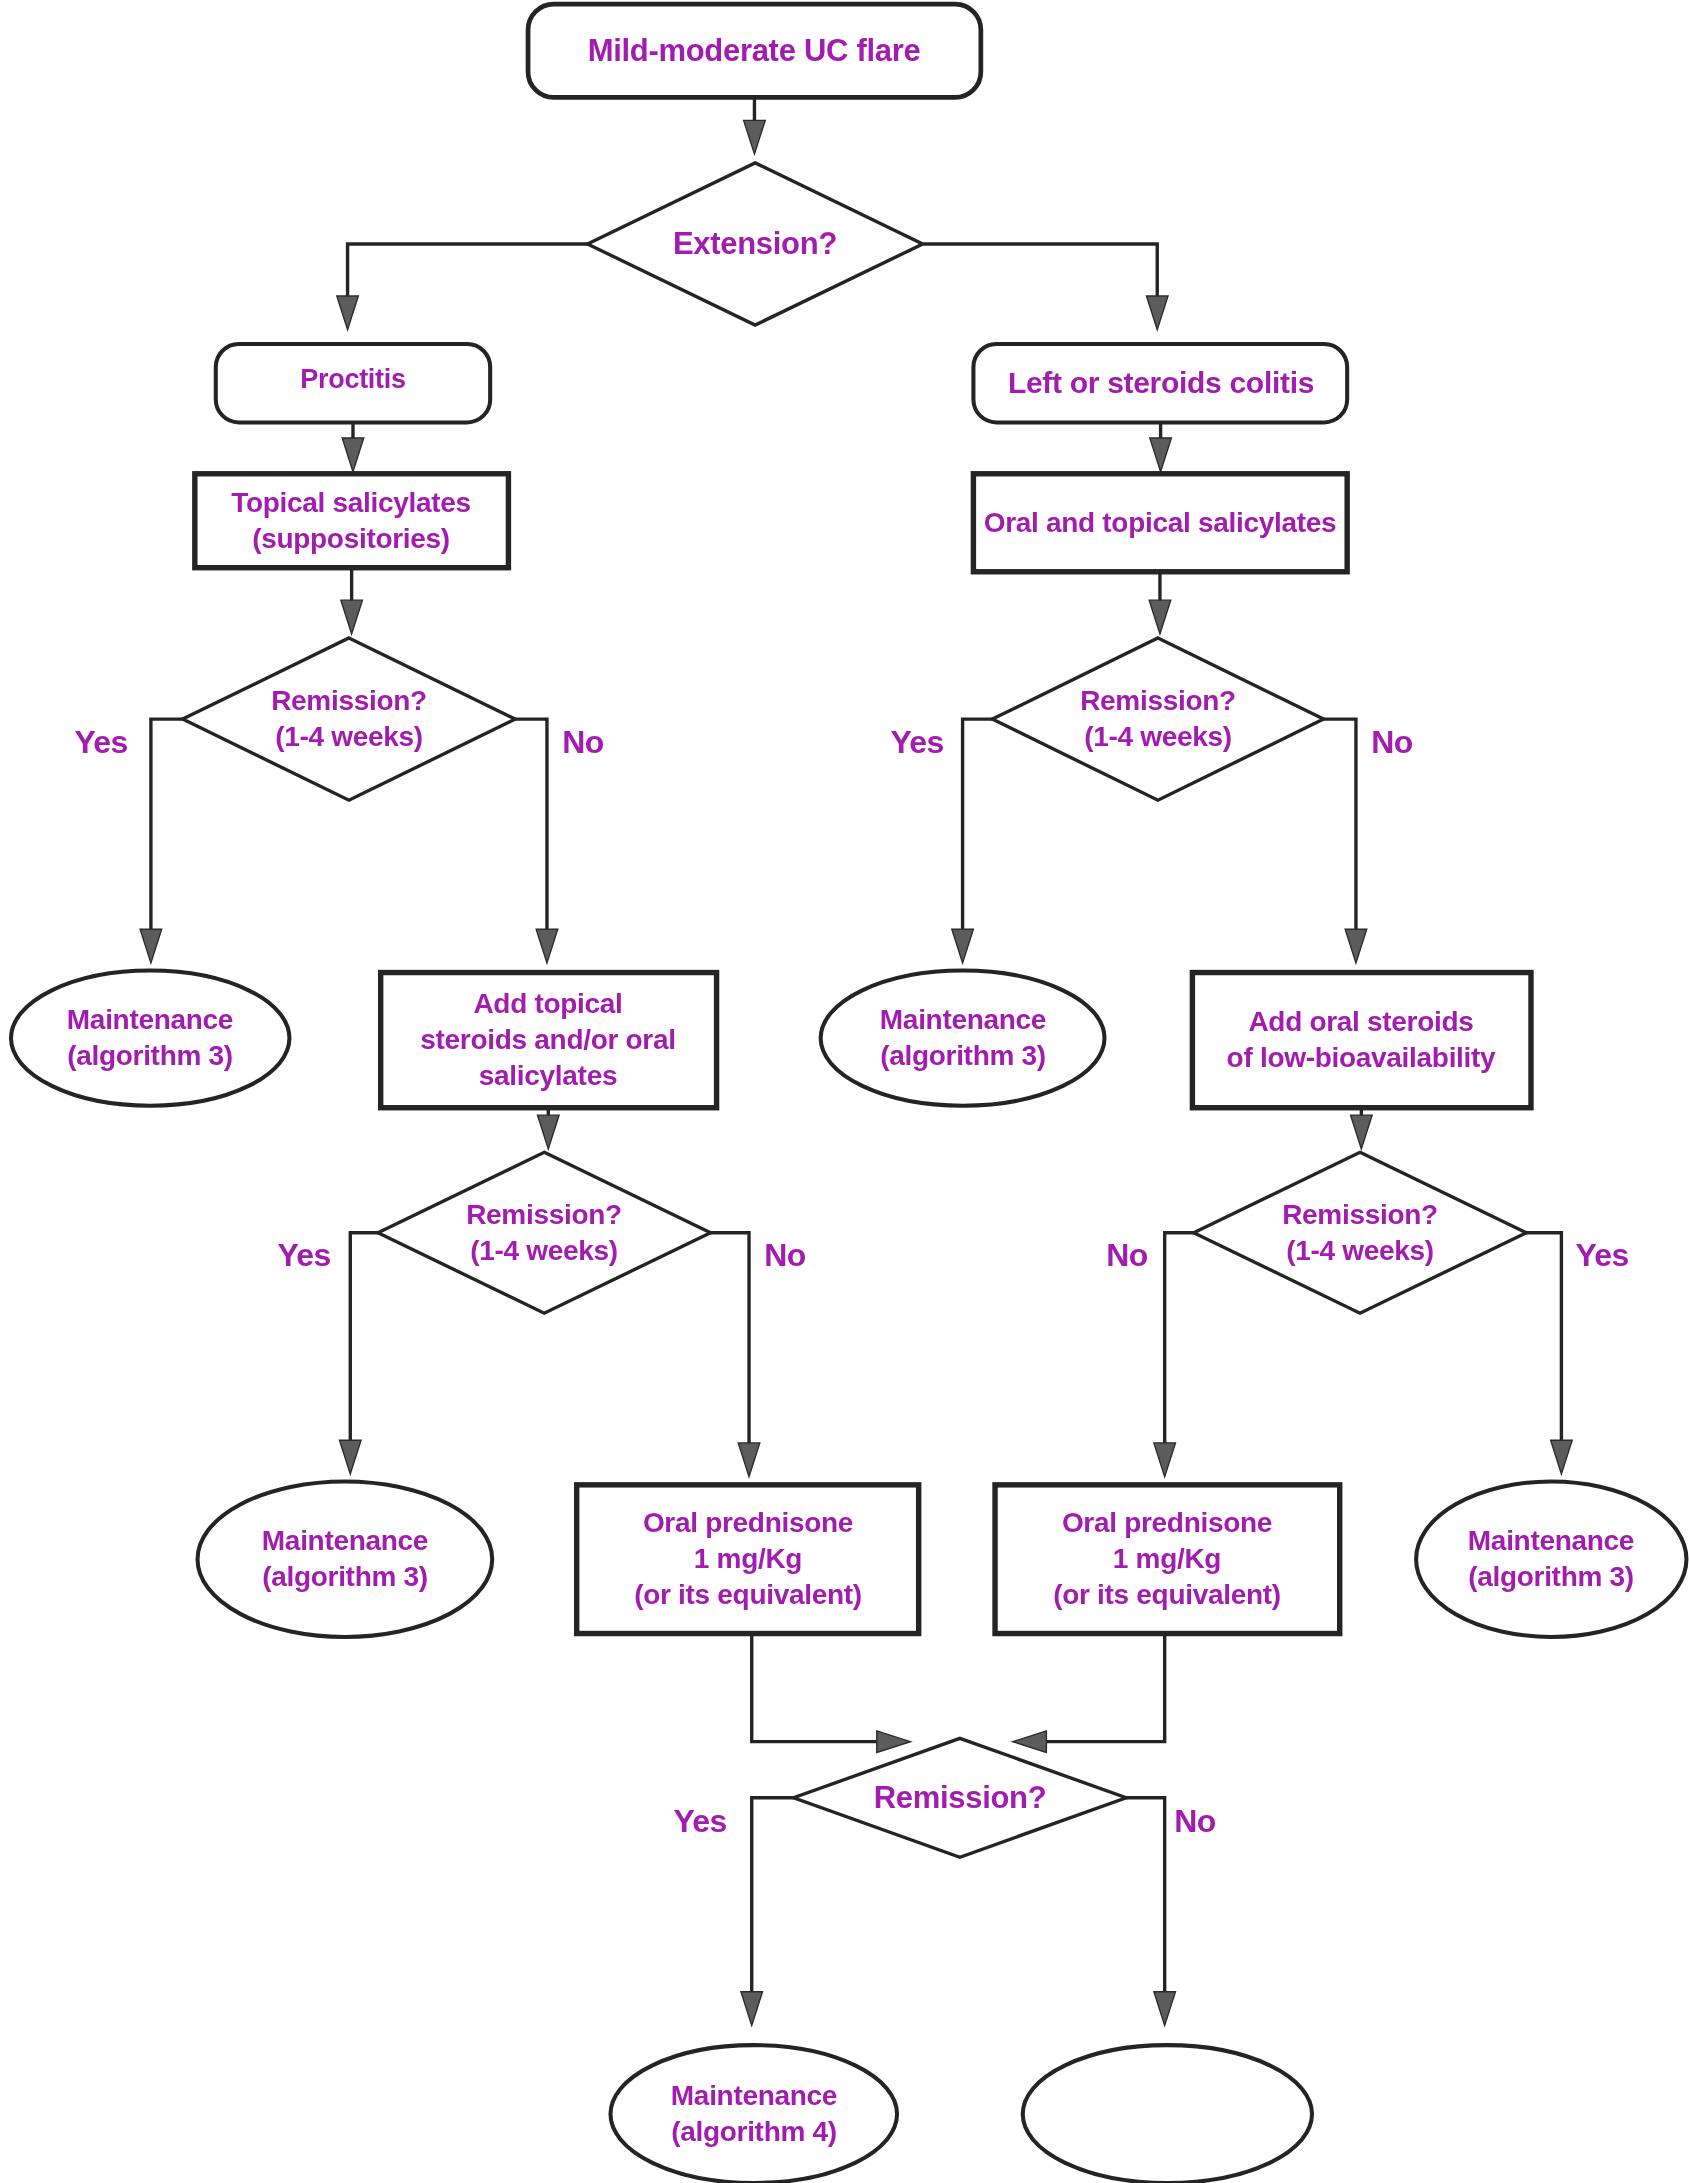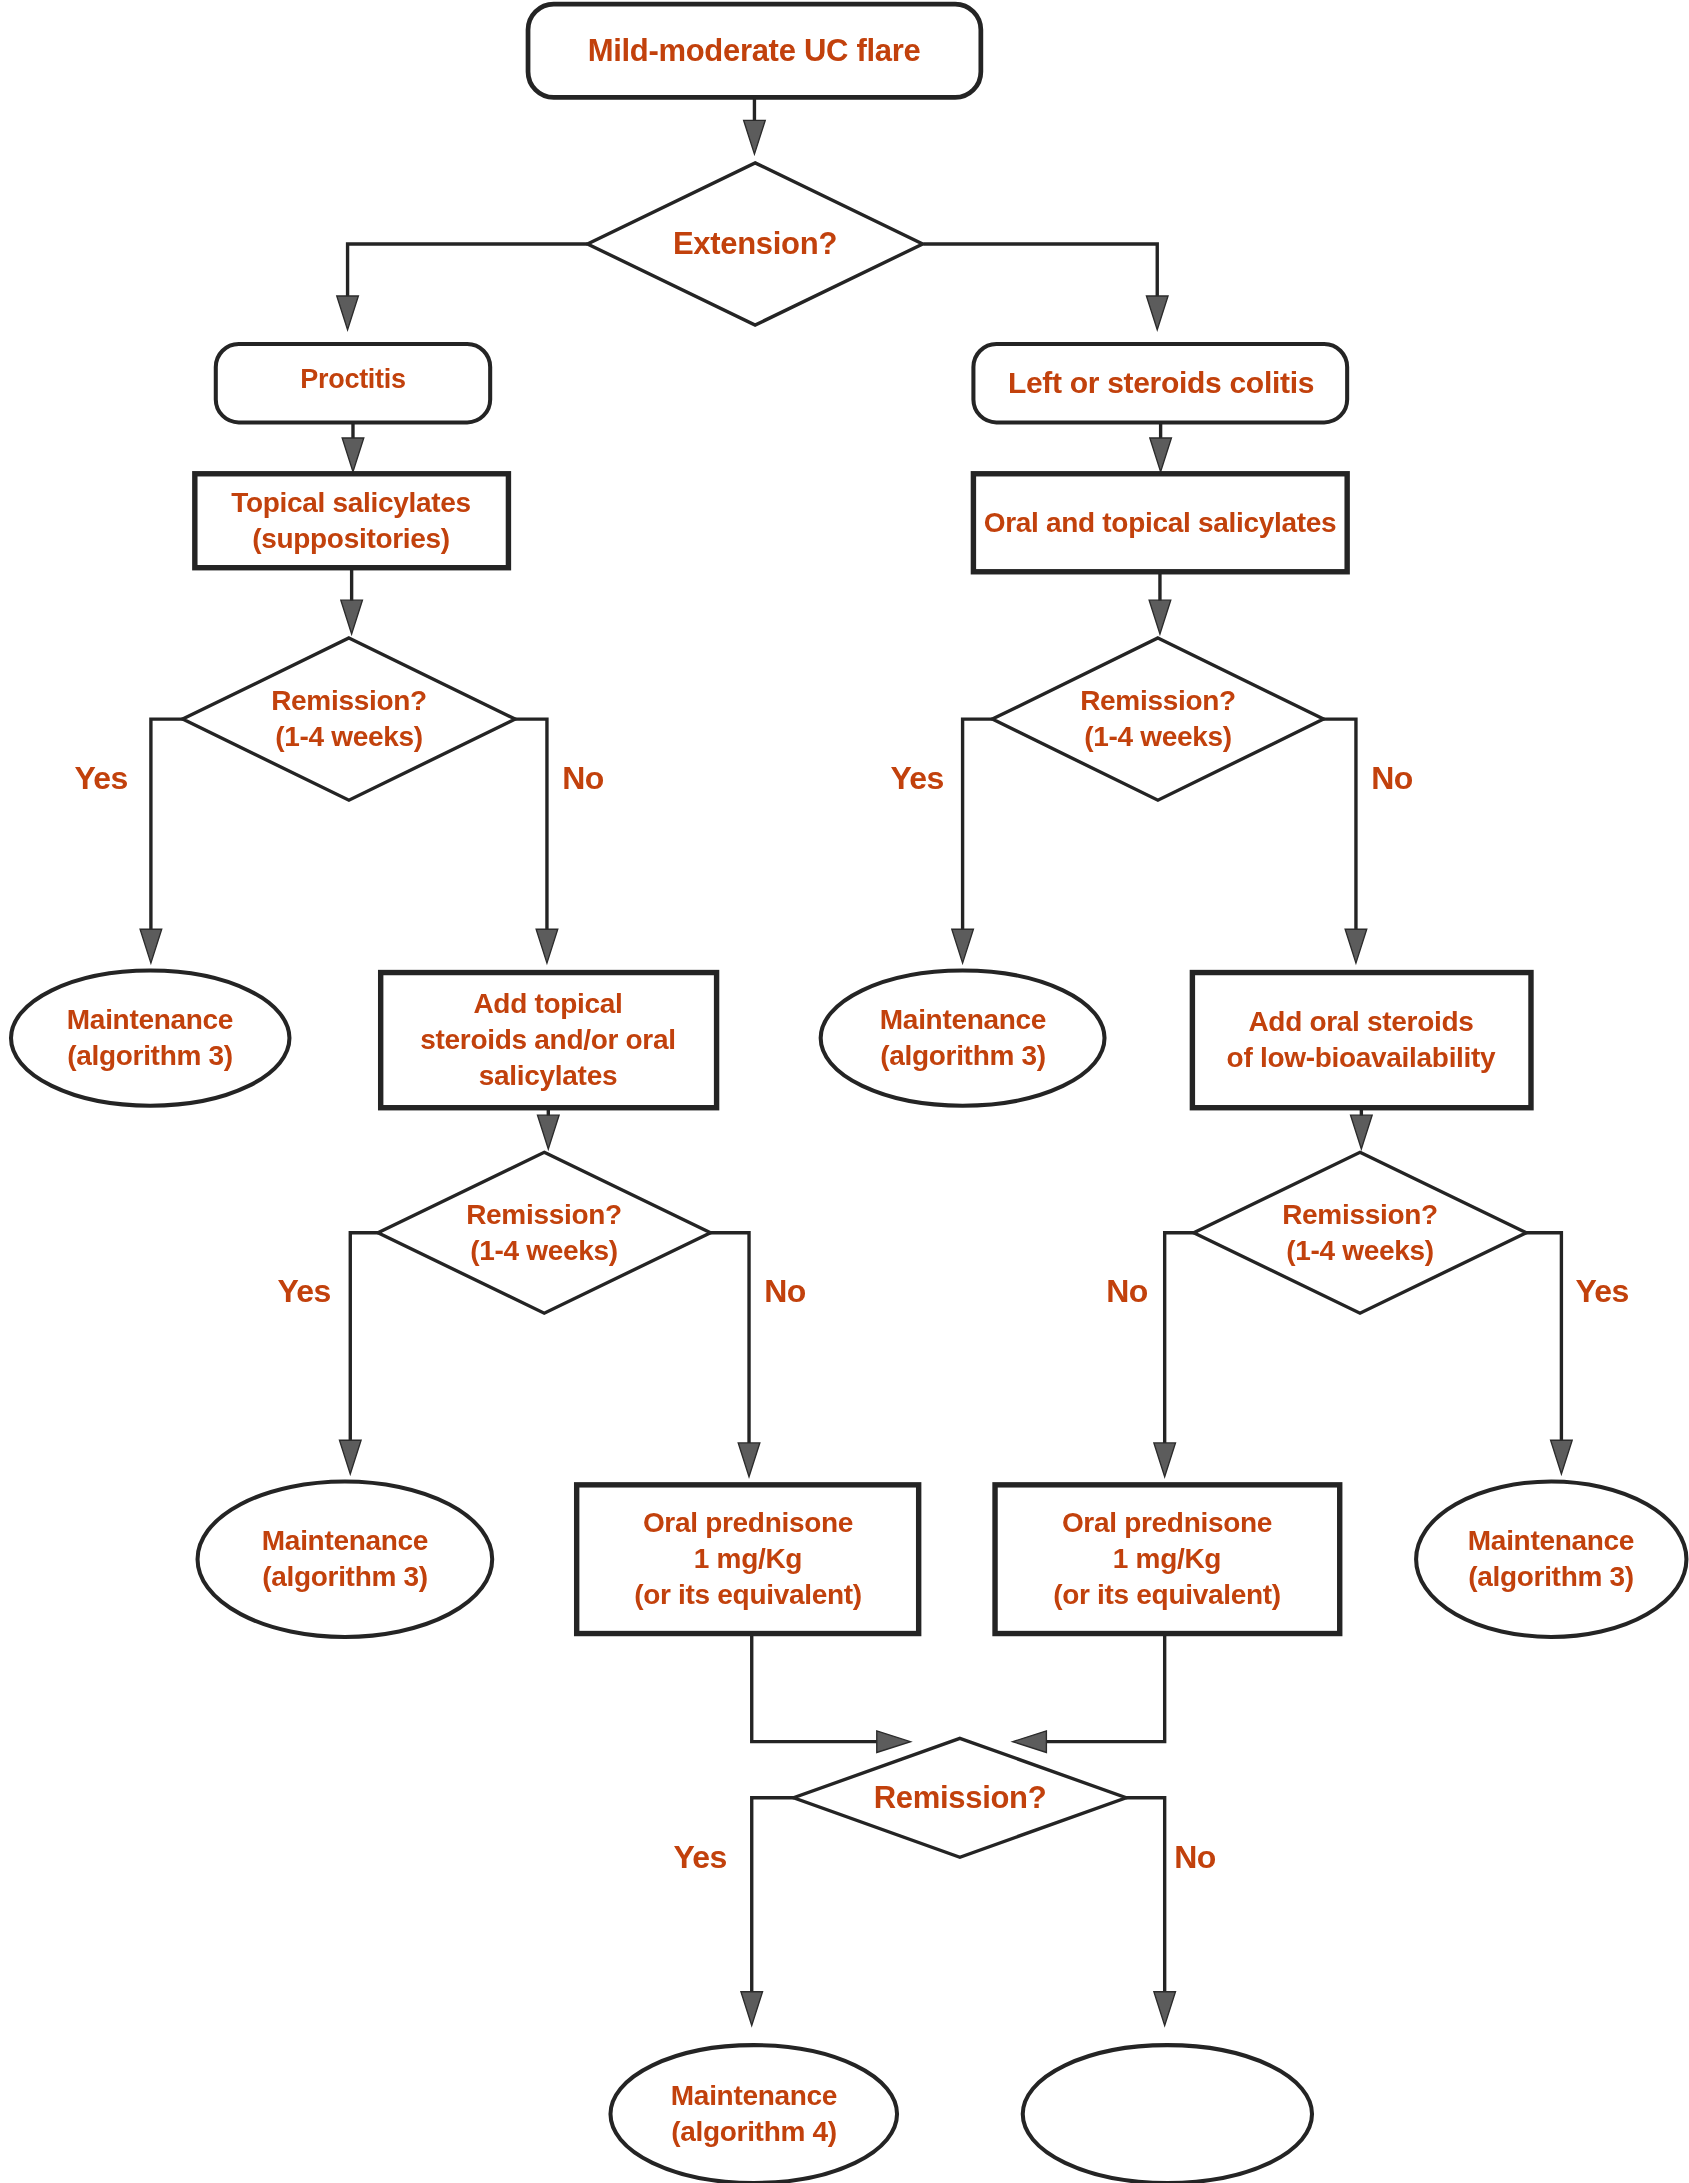--- a/index.html
+++ b/index.html
@@ -11,29 +11,28 @@
     overflow:hidden;
   }
   .canvas svg{position:absolute;left:0;top:0;}
   .lbl{
     position:absolute;
     transform:translate(-50%,-50%);
     display:flex;align-items:center;justify-content:center;
     text-align:center;
     white-space:pre-line;
     font-weight:bold;
-    color:#c2410c;
+    color:#a21caf;
     font-size:28px;
     line-height:1.28;
     letter-spacing:-0.3px;
   }
   .branch{
     font-size:32px;
     letter-spacing:-0.7px;
-    margin-top:36px;
   }
 </style>
 </head>
 <body>
 
 <div class="canvas">
 
   <svg width="1690" height="2183" viewBox="0 0 2500 3230">
     <g stroke="#242424" stroke-width="5" fill="none">
 

